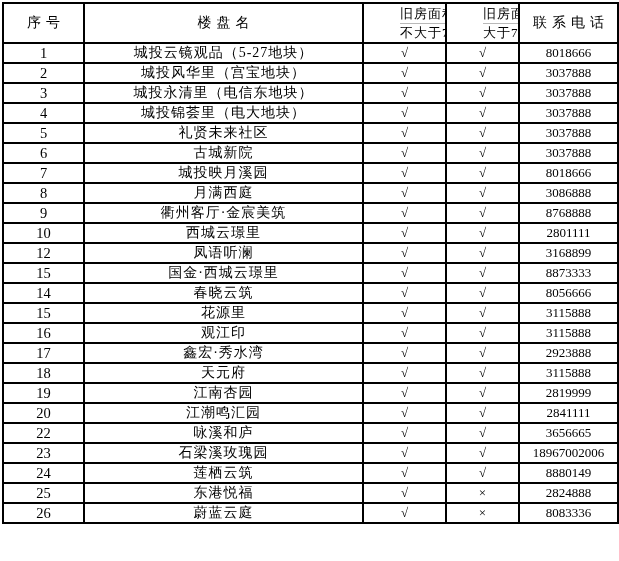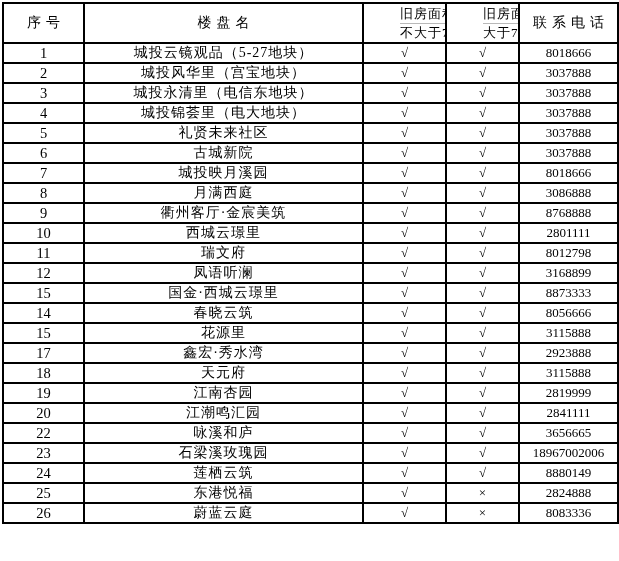--- a/index.html
+++ b/index.html
@@ -160,27 +160,20 @@
     <td class="c-phone">8768888</td>
   </tr>
       <tr>
     <td class="c-no">10</td>
     <td class="c-name">西城云璟里</td>
     <td class="c-mark">√</td>
     <td class="c-mark">√</td>
     <td class="c-phone">2801111</td>
   </tr>
       <tr>
-    <td class="c-no">11</td>
-    <td class="c-name">瑞文府</td>
-    <td class="c-mark">√</td>
-    <td class="c-mark">√</td>
-    <td class="c-phone">8012798</td>
-  </tr>
-      <tr>
     <td class="c-no">12</td>
     <td class="c-name">凤语听澜</td>
     <td class="c-mark">√</td>
     <td class="c-mark">√</td>
     <td class="c-phone">3168899</td>
   </tr>
       <tr>
     <td class="c-no">15</td>
     <td class="c-name">国金·西城云璟里</td>
     <td class="c-mark">√</td>
@@ -190,20 +183,27 @@
       <tr>
     <td class="c-no">14</td>
     <td class="c-name">春晓云筑</td>
     <td class="c-mark">√</td>
     <td class="c-mark">√</td>
     <td class="c-phone">8056666</td>
   </tr>
       <tr>
     <td class="c-no">15</td>
     <td class="c-name">花源里</td>
+    <td class="c-mark">√</td>
+    <td class="c-mark">√</td>
+    <td class="c-phone">3115888</td>
+  </tr>
+      <tr>
+    <td class="c-no">16</td>
+    <td class="c-name">观江印</td>
     <td class="c-mark">√</td>
     <td class="c-mark">√</td>
     <td class="c-phone">3115888</td>
   </tr>
       <tr>
     <td class="c-no">17</td>
     <td class="c-name">鑫宏·秀水湾</td>
     <td class="c-mark">√</td>
     <td class="c-mark">√</td>
     <td class="c-phone">2923888</td>

